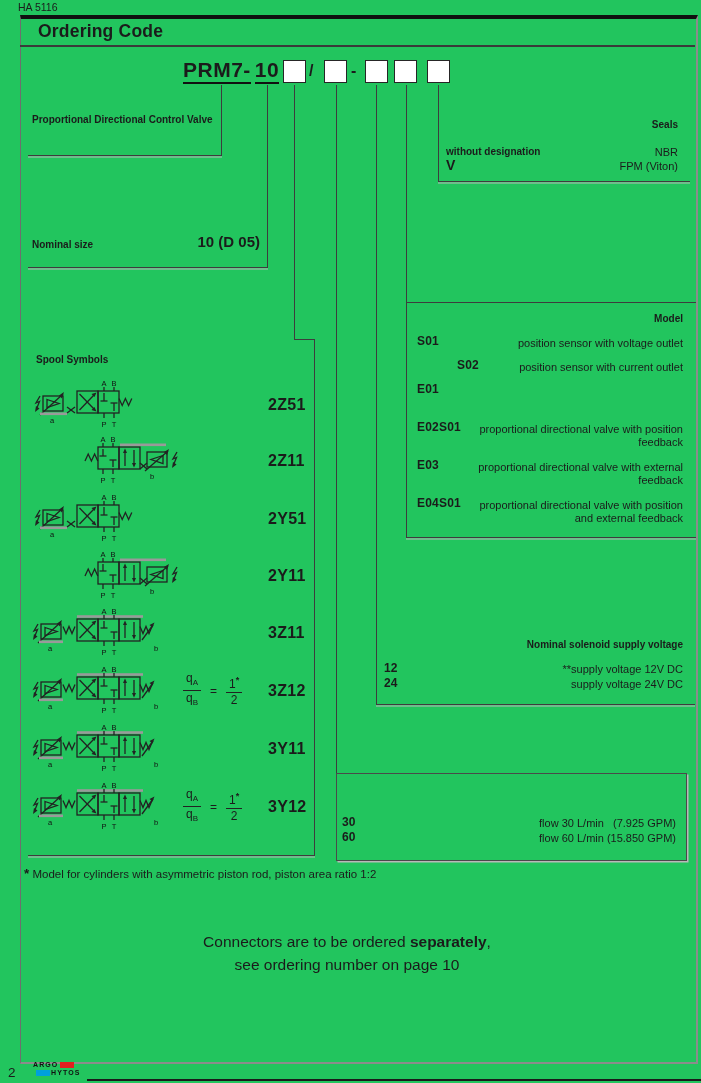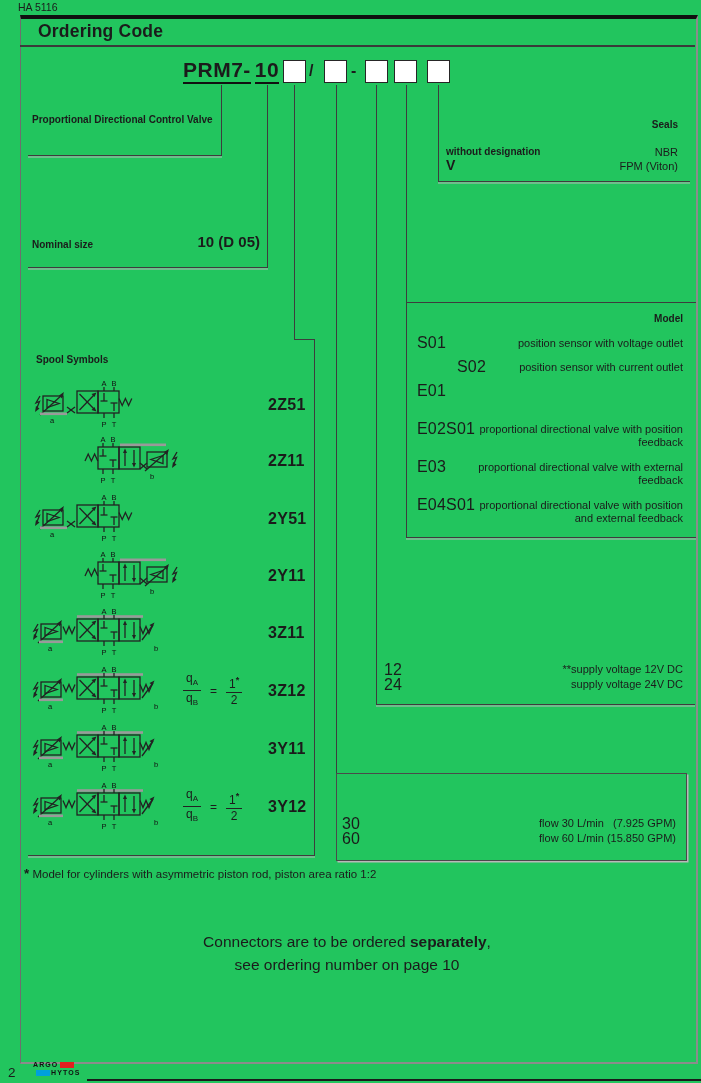--- a/index.html
+++ b/index.html
@@ -14,21 +14,21 @@
          border-right:2px solid #8c8c8c;border-bottom:2px solid #8c8c8c;}
   .ha-code{position:absolute;left:18px;top:1px;font-size:10.5px;}
   .header-title{position:absolute;left:38px;top:21px;font-size:17.5px;font-weight:bold;letter-spacing:.2px;}
   .ord{position:absolute;left:183px;top:58px;font-size:21px;font-weight:bold;letter-spacing:.5px;}
   .ord .u{border-bottom:2.5px solid #111;padding-bottom:1px;}
   .ord-box{position:absolute;top:60px;width:21px;height:21px;border:1.7px solid #262626;background:#fff;}
   .ord-sep{position:absolute;top:62px;font-size:16px;font-weight:bold;}
   .lbl{font-size:10px;font-weight:bold;line-height:15px;}
   .desc{font-size:11px;line-height:13px;}
   .pre{white-space:pre;}
-  .code-sm{font-size:16px;font-weight:normal;letter-spacing:.2px;}
+  .code-sm{font-size:12px;font-weight:bold;letter-spacing:.2px;}
   .spool-code{position:absolute;left:268px;font-size:16px;font-weight:bold;letter-spacing:.3px;}
   .right{text-align:right;}
   .spool-svg{position:absolute;}
   .st{fill:none;stroke:#222;stroke-width:1.3;}
   .fl{fill:#222;stroke:none;}
   .gb{fill:#9a9a9a;stroke:none;}
   text.sym{font-size:7.5px;fill:#111;font-family:"Liberation Sans",sans-serif;}
   .fraction{position:absolute;display:flex;align-items:center;gap:9px;font-size:12px;}
   .frac-col{display:flex;flex-direction:column;align-items:center;line-height:13px;}
   .frac-num{border-bottom:1.3px solid #222;padding:0 3px 1px 3px;}
@@ -208,20 +208,21 @@
   <div class="abs code-sm" style="left:417px;top:358px;margin-left:40px;">S02</div>
   <div class="abs desc right" style="left:465px;top:361px;width:218px;">position sensor with current outlet</div>
   <div class="abs code-sm" style="left:417px;top:382px;">E01</div>
   <div class="abs code-sm" style="left:417px;top:420px;">E02S01</div>
   <div class="abs desc right" style="left:465px;top:423px;width:218px;">proportional directional valve with position feedback</div>
   <div class="abs code-sm" style="left:417px;top:458px;">E03</div>
   <div class="abs desc right" style="left:465px;top:461px;width:218px;">proportional directional valve with external feedback</div>
   <div class="abs code-sm" style="left:417px;top:496px;">E04S01</div>
   <div class="abs desc right" style="left:465px;top:499px;width:218px;">proportional directional valve with position and external feedback</div>
 
+  <div class="abs lbl right" style="left:433px;top:637px;width:250px;">Nominal solenoid supply voltage</div>
   <div class="abs code-sm" style="left:384px;top:661px;">12</div>
   <div class="abs desc right" style="left:483px;top:663px;width:200px;">**supply voltage 12V DC</div>
   <div class="abs code-sm" style="left:384px;top:676px;">24</div>
   <div class="abs desc right" style="left:483px;top:678px;width:200px;">supply voltage 24V DC</div>
 
   <div class="abs code-sm" style="left:342px;top:815px;">30</div>
   <div class="abs desc right pre" style="left:476px;top:817px;width:200px;">flow 30 L/min   (7.925 GPM)</div>
   <div class="abs code-sm" style="left:342px;top:830px;">60</div>
   <div class="abs desc right pre" style="left:476px;top:832px;width:200px;">flow 60 L/min (15.850 GPM)</div>
 

